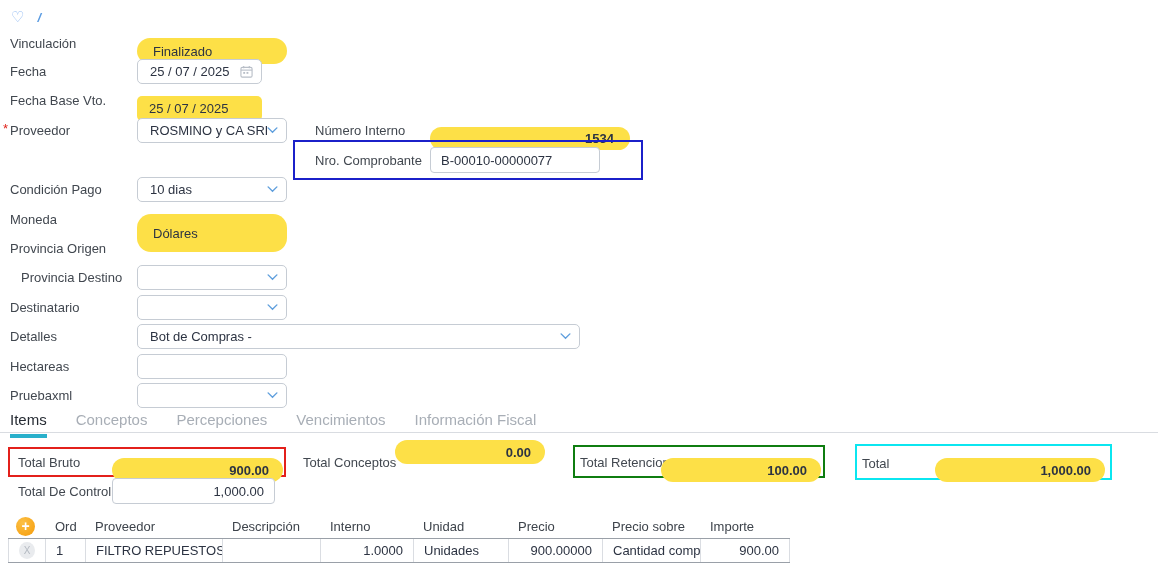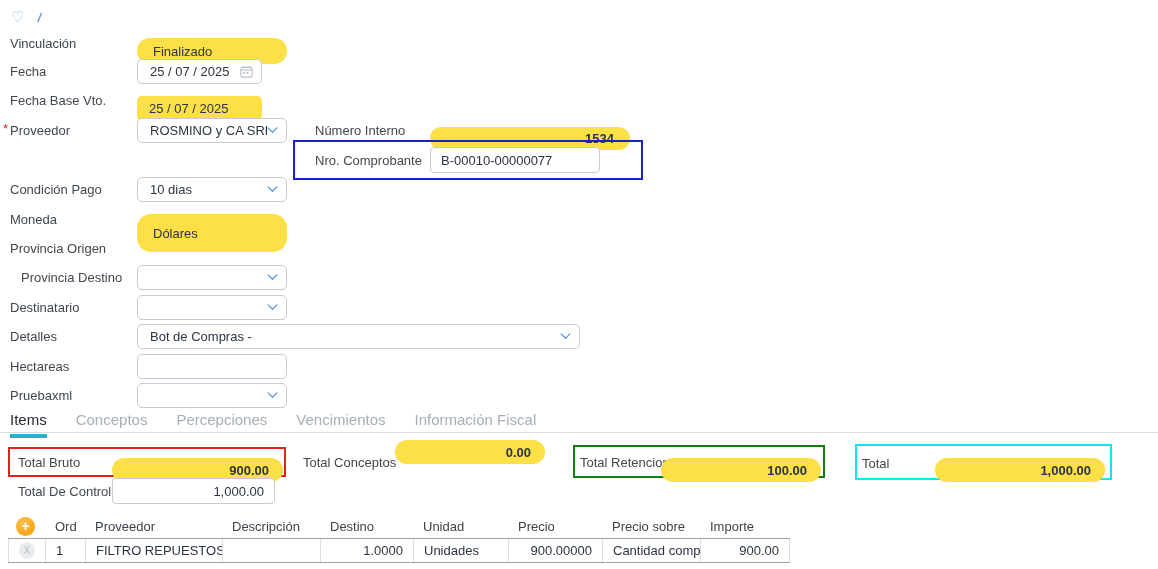--- a/index.html
+++ b/index.html
@@ -187,21 +187,21 @@
   <input class="txt right" style="left: 112px; top: 478px; width: 163px; height: 26px; border-radius: 4px;" type="text" value="1,000.00">
 
   <div class="grid-table">
     <div class="g-row g-head">
       <div style="padding-left:8px;">
           <span class="plus-btn">+</span>
         </div>
       <div>Ord</div>
       <div>Proveedor</div>
       <div>Descripción</div>
-      <div>Destino</div>
+      <div>Interno</div>
       <div>Unidad</div>
       <div>Precio</div>
       <div>Precio sobre</div>
       <div>Importe</div>
     </div>
     <div class="g-row g-data">
       <div style="justify-content:center;">
           <span class="x-btn">X</span>
         </div>
       <div>1</div>

